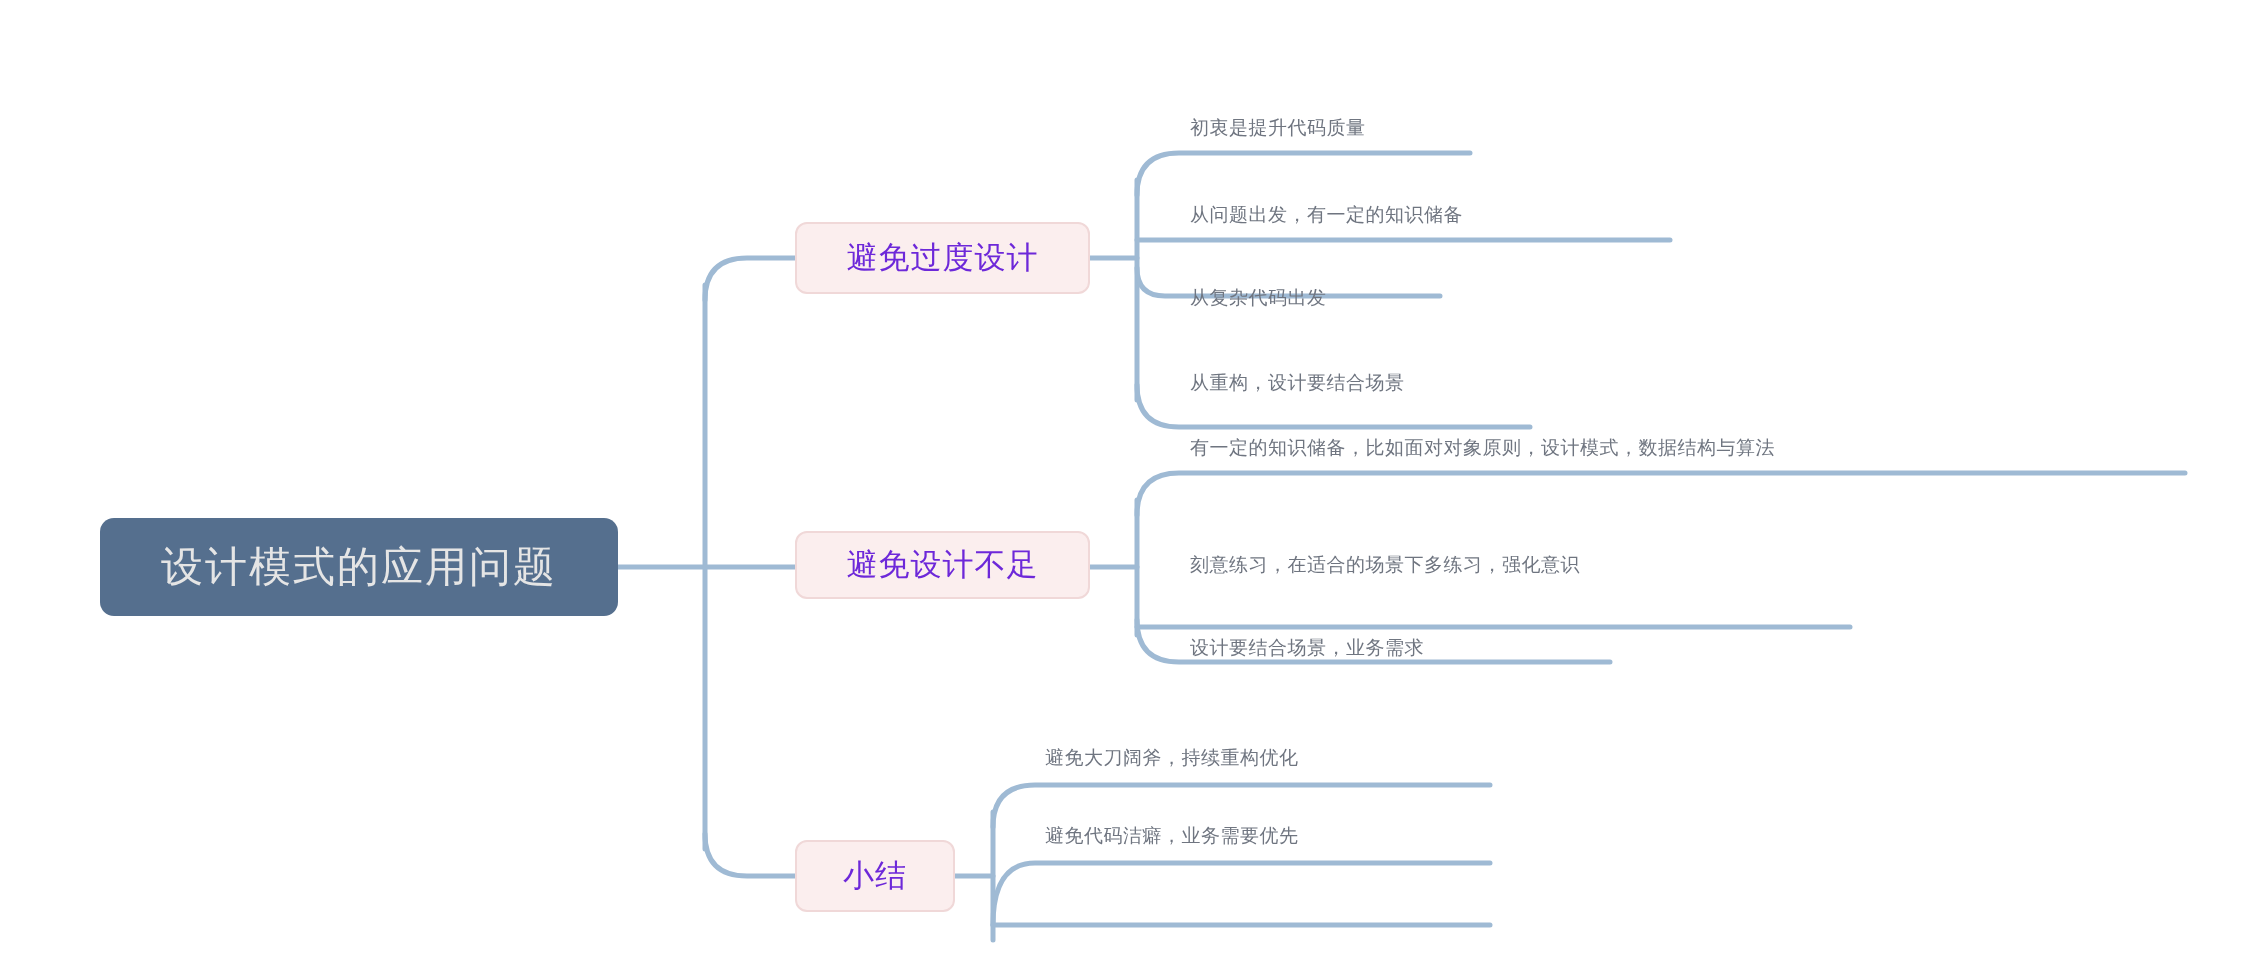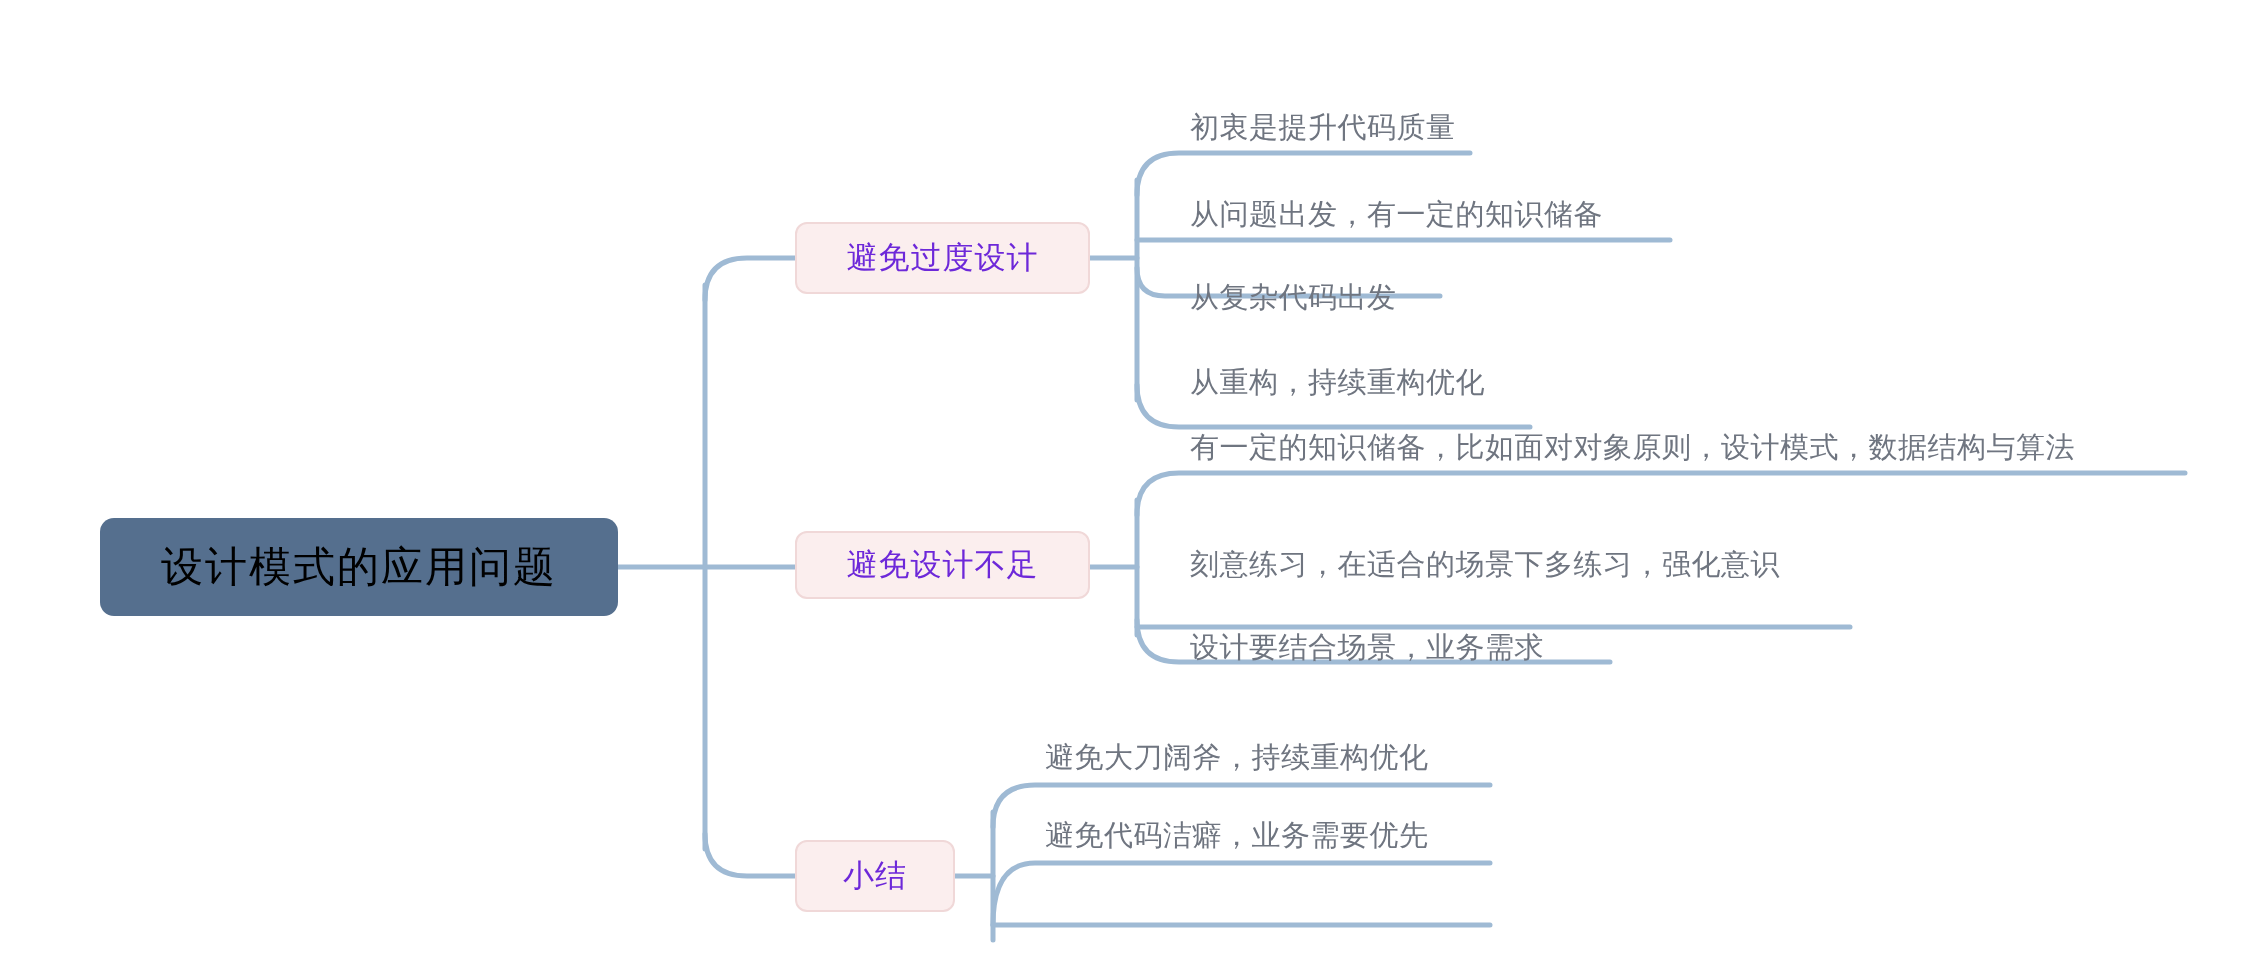--- a/index.html
+++ b/index.html
@@ -35,21 +35,21 @@
     top: 518px;
     width: 518px;
     height: 98px;
     border-radius: 14px;
     background: #556f8e;
     display: flex;
     align-items: center;
     justify-content: center;
   }
   .root-label {
-    color: #000000;
+    color: #e5e5e5;
     font-size: 42px;
     letter-spacing: 2px;
     white-space: nowrap;
   }
 
   
   .branch-node {
     position: absolute;
     border-radius: 12px;
     background: #fbeeee;
@@ -68,21 +68,21 @@
 
   
   .leaf-node {
     position: absolute;
     display: flex;
     align-items: center;
     box-sizing: border-box;
   }
   .leaf-label {
     color: #6f7580;
-    font-size: 29px;
+    font-size: 19px;
     letter-spacing: 0.5px;
     white-space: nowrap;
   }
 </style>
 </head>
 <body>
 
 <div id="canvas">
 
   <svg id="wires" viewBox="0 0 2260 960" xmlns="http://www.w3.org/2000/svg">
@@ -139,21 +139,21 @@
   <div class="leaf-node" style="left:1190px; top:105px; width:300px; height:46px;">
     <span class="leaf-label">初衷是提升代码质量</span>
   </div>
   <div class="leaf-node" style="left:1190px; top:192px; width:480px; height:46px;">
     <span class="leaf-label">从问题出发，有一定的知识储备</span>
   </div>
   <div class="leaf-node" style="left:1190px; top:275px; width:260px; height:46px;">
     <span class="leaf-label">从复杂代码出发</span>
   </div>
   <div class="leaf-node" style="left:1190px; top:360px; width:350px; height:46px;">
-    <span class="leaf-label">从重构，持续重构优化</span>
+    <span class="leaf-label">从重构，设计要结合场景</span>
   </div>
 
   <div class="branch-node" style="left:795px; top:531px; width:295px; height:68px;">
     <span class="branch-label">避免设计不足</span>
   </div>
 
   <div class="leaf-node" style="left:1190px; top:425px; width:1000px; height:46px;">
     <span class="leaf-label">有一定的知识储备，比如面对对象原则，设计模式，数据结构与算法</span>
   </div>
   <div class="leaf-node" style="left:1190px; top:542px; width:670px; height:46px;">

